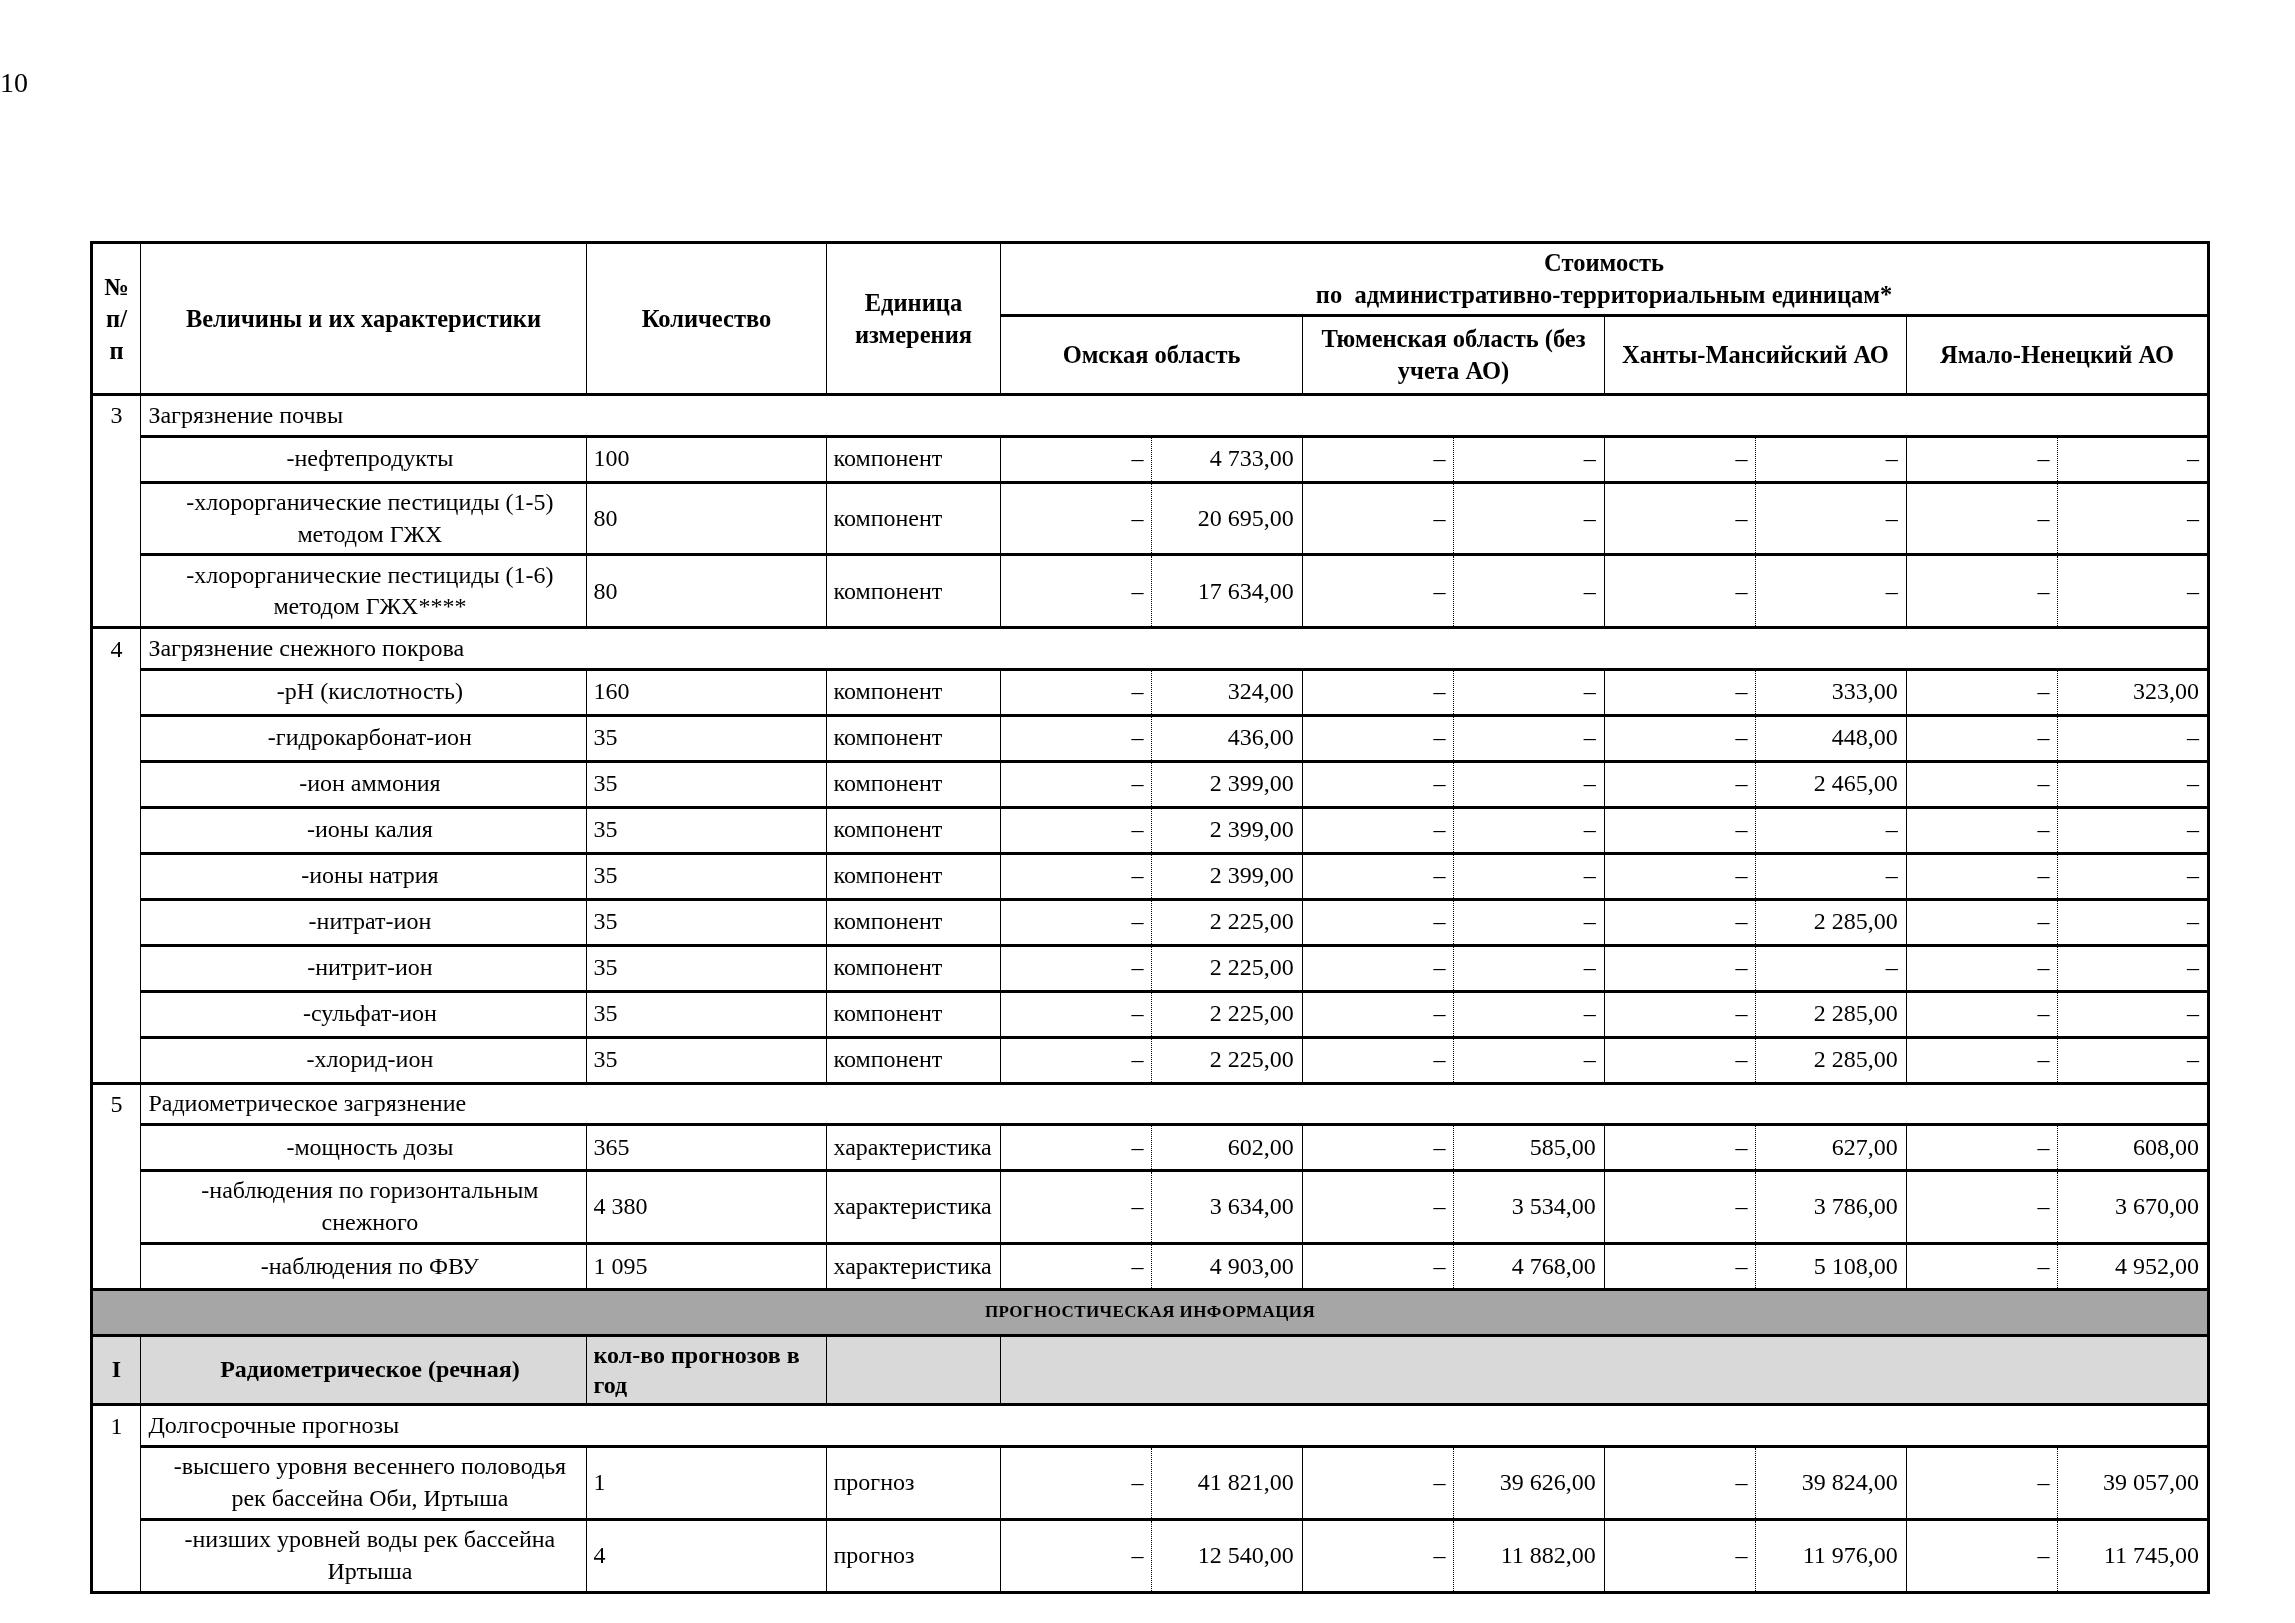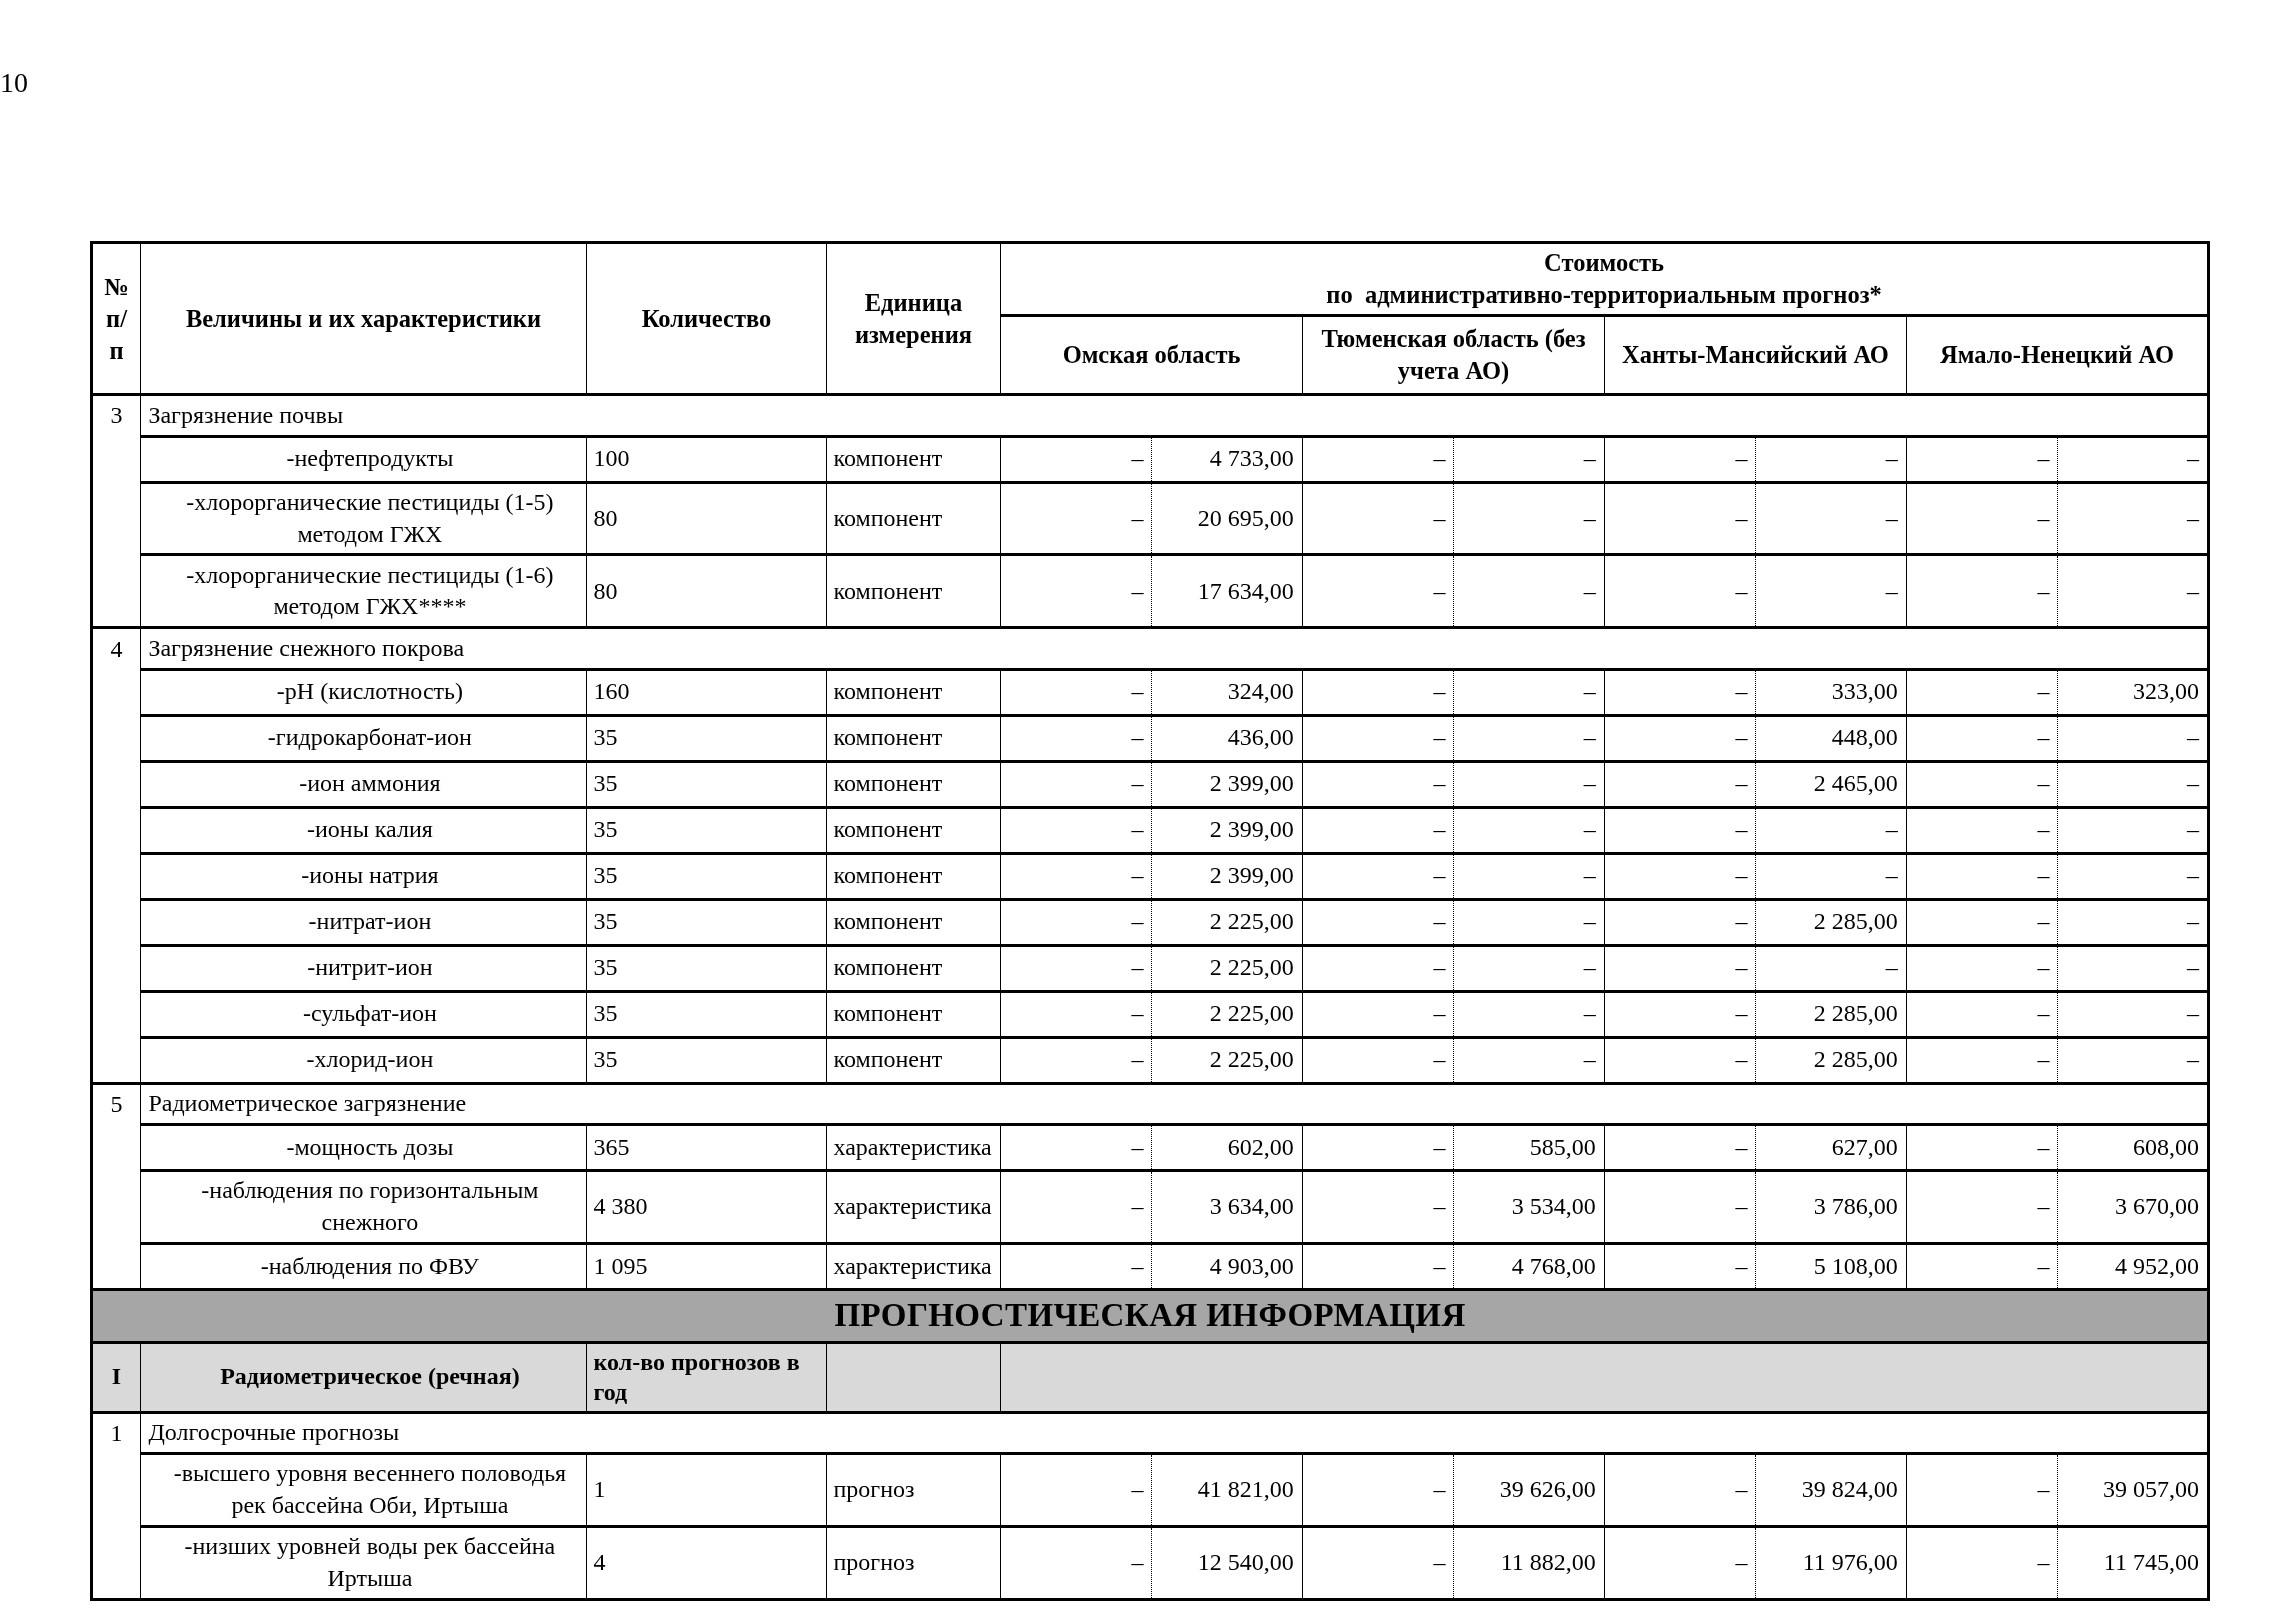--- a/index.html
+++ b/index.html
@@ -37,21 +37,21 @@
   .pre{white-space:pre-wrap;}
   .c-num{text-align:center;vertical-align:top;padding-top:4.1px;}
   .c-subnum{text-align:center;vertical-align:middle;font-weight:bold;}
   .c-sectitle{text-align:left;padding-left:7.4px;margin-top:28px;}
   .c-label{text-align:center;padding-left:21px;padding-right:8.2px;}
   .c-qty,.c-unit{text-align:left;}
   .c-dash{text-align:right;padding-right:7.4px;border-right:1.6px dotted #000;}
   .c-val{text-align:right;padding-right:8.2px;border-left:1.6px dotted #000;white-space:nowrap;}
   .band-cell{
     background:#a6a6a6;font-weight:bold;text-align:center;
-    font-size:33px;letter-spacing:0.4px;
+    font-size:17px;letter-spacing:0.4px;
   }
   .grey{background:#d9d9d9;font-weight:bold;}
   .sub .c-qty{line-height:1.25;}
 </style>
 </head>
 <body>
 
 <div class="page-number">10</div>
 
 <table class="price">
@@ -71,21 +71,21 @@
   </colgroup>
   <thead>
     <tr class="hdr1">
       <th rowspan="2" class="pre">№
 п/п</th>
       <th rowspan="2">Величины и их характеристики</th>
       <th rowspan="2">Количество</th>
       <th rowspan="2" class="pre">Единица
 измерения</th>
       <th colspan="8" class="pre">Стоимость
-по  административно-территориальным прогноз*</th>
+по  административно-территориальным единицам*</th>
     </tr>
     <tr class="hdr2">
       <th colspan="2">Омская область</th>
       <th colspan="2">Тюменская область (без учета АО)</th>
       <th colspan="2">Ханты-Мансийский АО</th>
       <th colspan="2">Ямало-Ненецкий АО</th>
     </tr>
   </thead>
   <tbody id="tbody">
       <tr class="sec">

